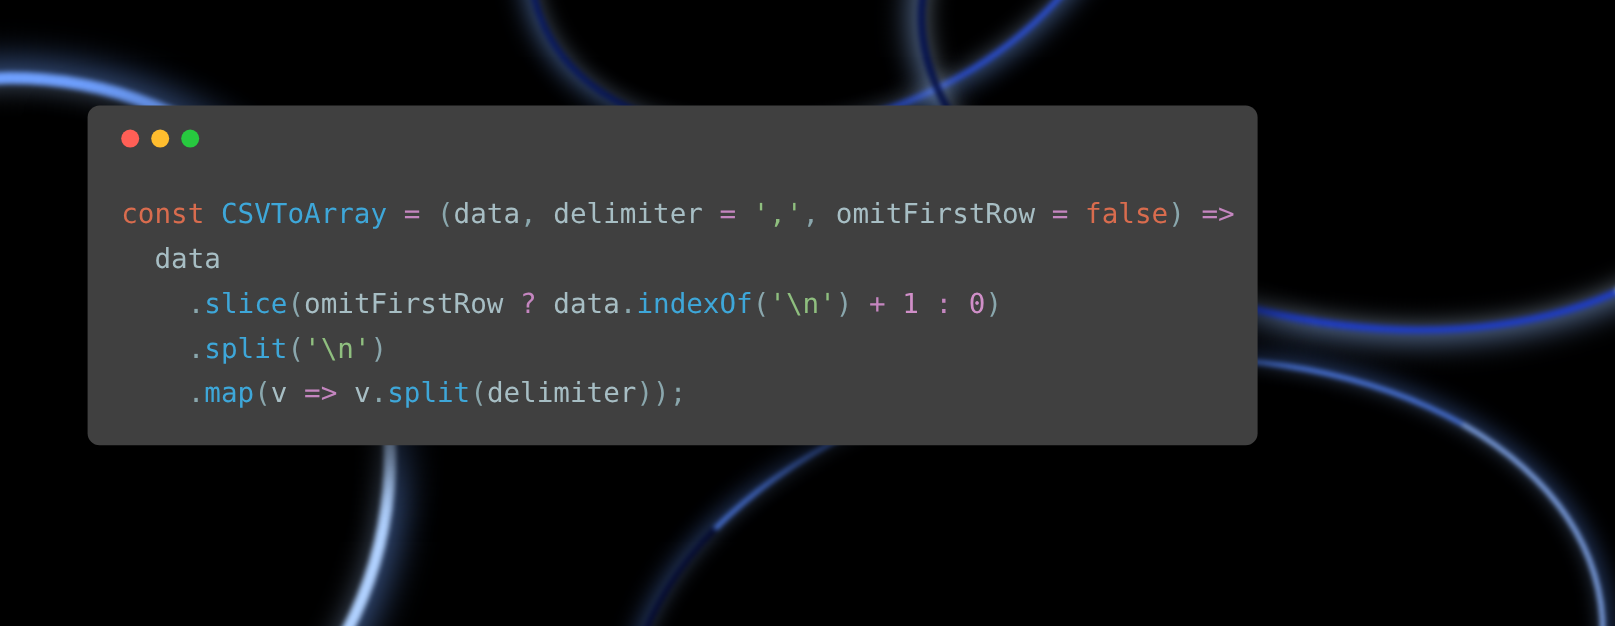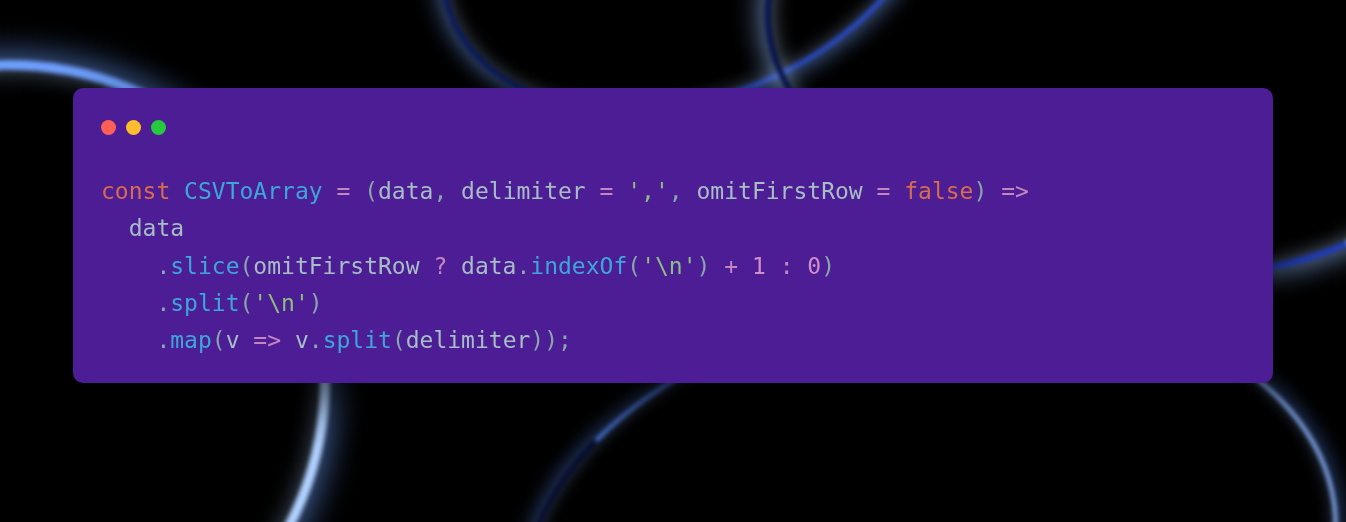--- a/index.html
+++ b/index.html
@@ -48,25 +48,25 @@
     border-width: 4px;
     border-color: #4d7be8 #88aef5 #122a8c #040a34;
     transform: rotate(-8deg);
     box-shadow: 0 0 20px 4px rgba(90,140,240,0.45), inset 0 0 16px rgba(140,180,250,0.35);
   }
 
   .card {
     position: absolute;
     top: 88px;
     left: 73px;
-    width: 1200px;
-    background: #4c1d95;
+    width: 975px;
+    background: #404040;
     border-radius: 10px;
     box-shadow: 0 20px 50px rgba(0,0,0,0.65);
-    padding: 32px 28px 24px 28px;
+    padding: 20px 28px 24px 28px;
   }
 
   .traffic {
     display: flex;
     gap: 10px;
     margin-bottom: 38px;
   }
   .traffic span {
     width: 15px; height: 15px;
     border-radius: 50%;

